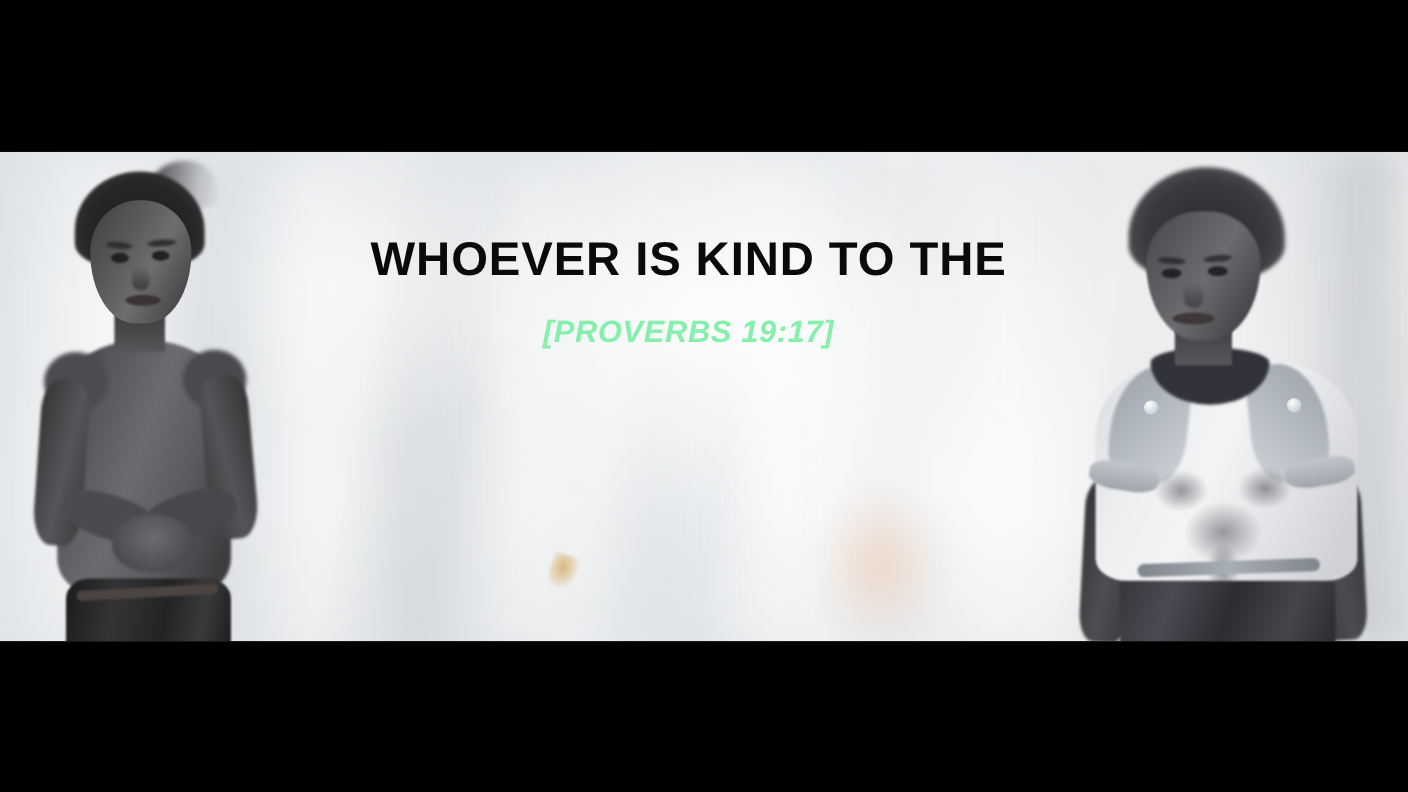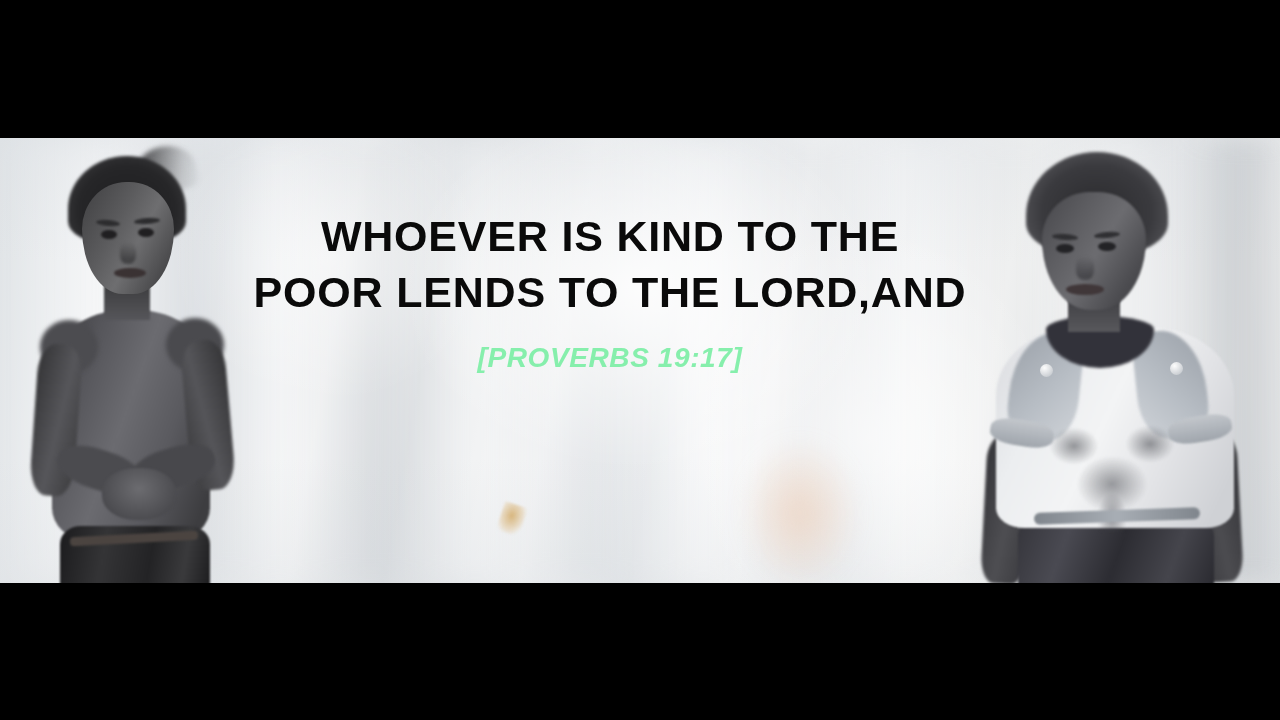--- a/index.html
+++ b/index.html
@@ -245,21 +245,21 @@
     position:absolute; left: 50px; top: 372px; width: 166px; height: 12px;
     background: linear-gradient(90deg, #7f858c, #a8aeb5 50%, #7f858c);
     border-radius: 6px;
     transform: rotate(-2deg);
     filter: blur(1.1px);
   }
 
   
   .quote-block {
     position: absolute;
-    left: 0;
+    left: 16px;
     top: 138px;
     width: 1028px;
     height: 445px;
     z-index: 30;
     pointer-events: none;
   }
   .quote-lines {
     position: absolute;
     left: 110px;
     top: 70px;
@@ -350,20 +350,19 @@
       <div class="r-eye-l"></div>
       <div class="r-eye-r"></div>
       <div class="r-nose"></div>
       <div class="r-mouth"></div>
     </div>
   </div>
 
   <div class="quote-block">
     <div class="quote-lines">
       <span class="quote-line">WHOEVER IS KIND TO THE</span>
-      <span class="quote-line">POOR LENDS TO THE LORD,AND</span>
       <span class="citation">[PROVERBS 19:17]</span>
     </div>
   </div>
 
   <div class="bar bar-bottom"></div>
 
 </div>
 
 </body></html>

